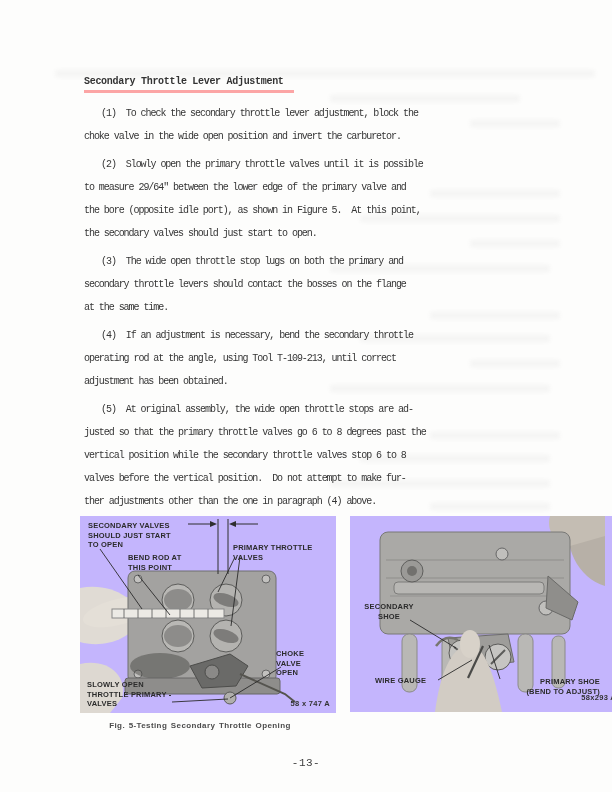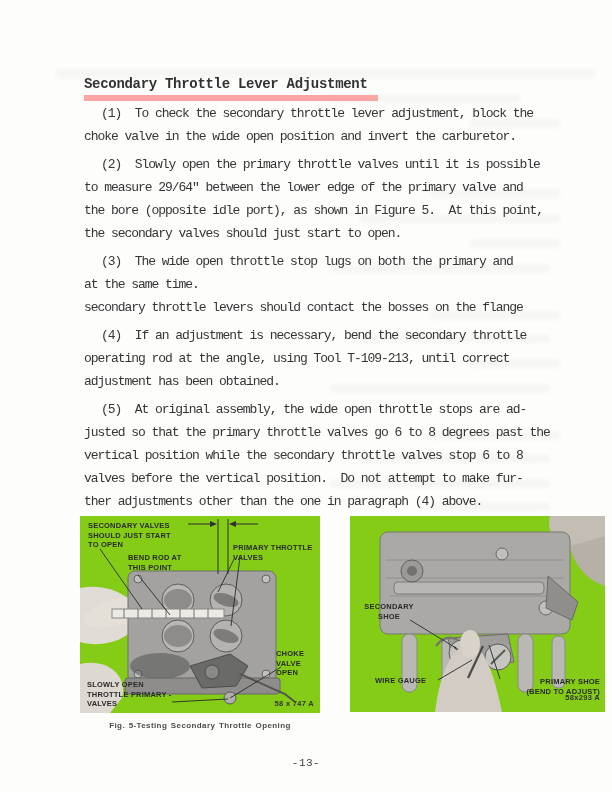--- a/index.html
+++ b/index.html
@@ -5,33 +5,33 @@
   html,body{margin:0;padding:0;background:#ffffff;}
   .sheet{
     position:relative;width:612px;height:792px;background:#fdfdfc;overflow:hidden;
     font-family:"Liberation Mono",monospace;color:#383838;
   }
   
   .smudge{position:absolute;height:7px;background:#6f6f6f;opacity:0.06;filter:blur(2px);border-radius:3px;}
 
   .heading{
     position:absolute;left:84px;top:76px;margin:0;
-    font-size:14px;font-weight:bold;letter-spacing:-0.3px;white-space:pre;
-    border-bottom:6px solid #fca5a5;padding:0 10px 3px 0;color:#333;
+    font-size:10px;font-weight:bold;letter-spacing:-0.3px;white-space:pre;
+    border-bottom:3px solid #fca5a5;padding:0 10px 3px 0;color:#333;
   }
   .body-text{position:absolute;left:84px;top:102px;width:436px;}
   .para{margin:0 0 0 0;}
   .para + .para{margin-top:5px;}
-  .line{white-space:pre;font-size:13px;letter-spacing:-1.05px;line-height:23px;height:23px;color:#353535;}
+  .line{white-space:pre;font-size:10px;letter-spacing:-1.05px;line-height:23px;height:23px;color:#353535;}
   .line.first{padding-left:17px;}
 
   .figure{position:absolute;}
   .fig5{left:80px;top:516px;width:240px;}
   .fig6{left:350px;top:516px;width:288px;}
-  .photo{position:relative;background:#84cc16;overflow:hidden;}
+  .photo{position:relative;background:#c4b5fd;overflow:hidden;padding-left:16px;}
   .fig5 .photo{width:240px;height:197px;}
   .fig6 .photo{width:255px;height:196px;}
   .photo svg{position:absolute;left:0;top:0;}
   .lb{
     position:absolute;font-family:"Liberation Sans",sans-serif;font-weight:bold;
     font-size:7.5px;line-height:9.5px;letter-spacing:0.2px;color:#2b2b2b;
     white-space:pre-line;
   }
   .lb.right{text-align:right;}
   .lb.center{text-align:center;}
@@ -78,22 +78,22 @@
       <div class="line">choke valve in the wide open position and invert the carburetor.</div>
     </div>
     <div class="para">
       <div class="line first">(2)  Slowly open the primary throttle valves until it is possible</div>
       <div class="line">to measure 29/64" between the lower edge of the primary valve and</div>
       <div class="line">the bore (opposite idle port), as shown in Figure 5.  At this point,</div>
       <div class="line">the secondary valves should just start to open.</div>
     </div>
     <div class="para">
       <div class="line first">(3)  The wide open throttle stop lugs on both the primary and</div>
+      <div class="line">secondary throttle levers should contact the bosses on the flange</div>
       <div class="line">at the same time.</div>
-      <div class="line">secondary throttle levers should contact the bosses on the flange</div>
     </div>
     <div class="para">
       <div class="line first">(4)  If an adjustment is necessary, bend the secondary throttle</div>
       <div class="line">operating rod at the angle, using Tool T-109-213, until correct</div>
       <div class="line">adjustment has been obtained.</div>
     </div>
     <div class="para">
       <div class="line first">(5)  At original assembly, the wide open throttle stops are ad-</div>
       <div class="line">justed so that the primary throttle valves go 6 to 8 degrees past the</div>
       <div class="line">vertical position while the secondary throttle valves stop 6 to 8</div>

